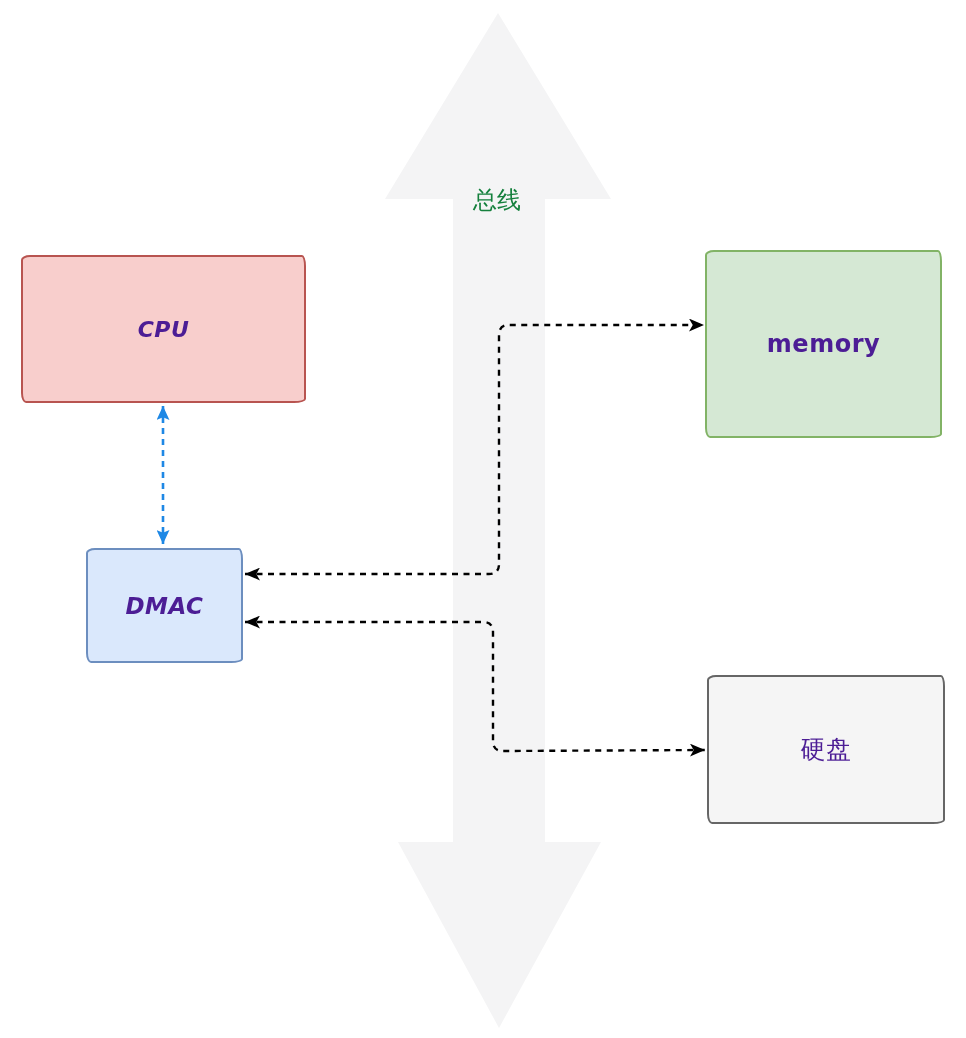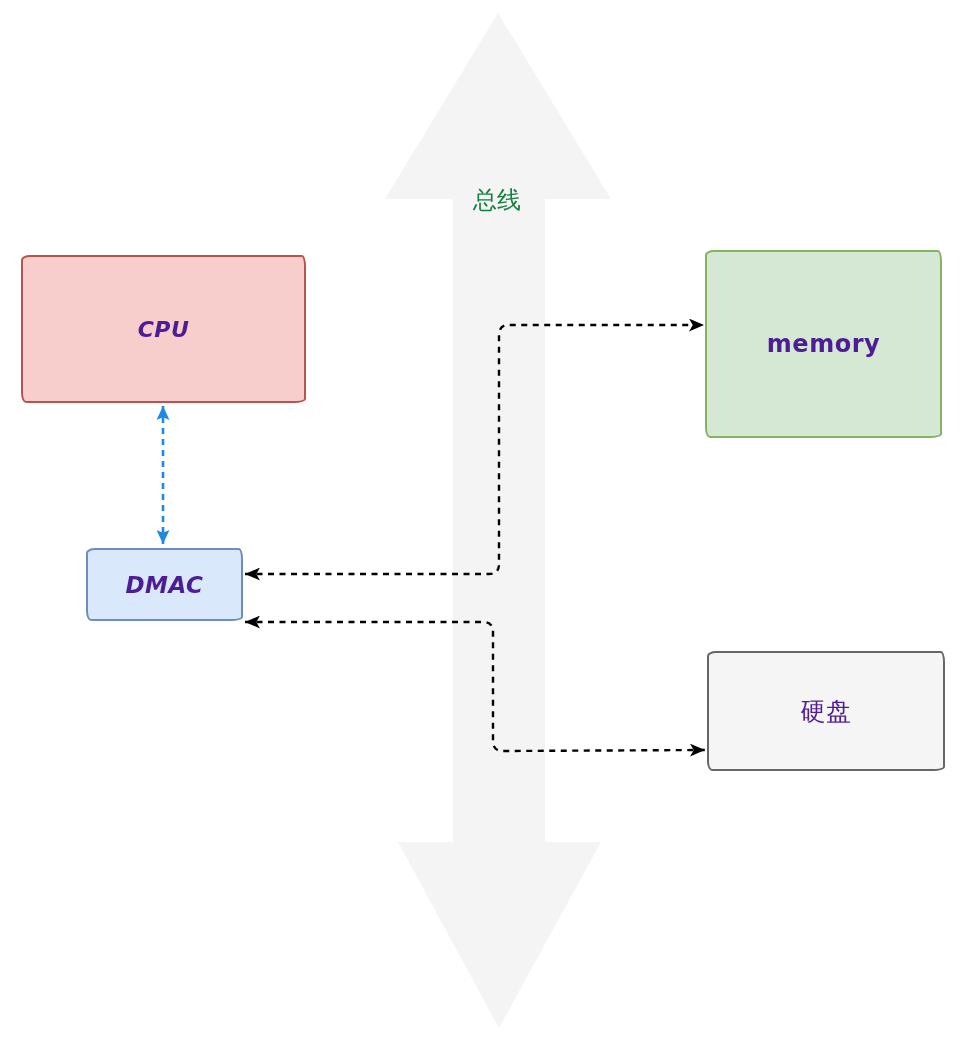--- a/index.html
+++ b/index.html
@@ -38,26 +38,26 @@
     left: 21px; top: 255px; width: 285px; height: 148px;
     background: #f8cecc; border-color: #b85450;
   }
   .node-cpu .lbl { font-weight: 700; font-style: italic; font-size: 22px; }
   .node-memory {
     left: 705px; top: 250px; width: 237px; height: 188px;
     background: #d5e8d4; border-color: #82b366;
   }
   .node-memory .lbl { font-weight: 700; font-size: 24px; }
   .node-dmac {
-    left: 86px; top: 548px; width: 157px; height: 73px;
+    left: 86px; top: 548px; width: 157px; height: 115px;
     background: #dae8fc; border-color: #6c8ebf;
   }
   .node-dmac .lbl { font-weight: 700; font-style: italic; font-size: 23px; }
   .node-disk {
-    left: 707px; top: 651px; width: 238px; height: 120px;
+    left: 707px; top: 675px; width: 238px; height: 149px;
     background: #f5f5f5; border-color: #666666;
   }
   .node-disk .lbl { font-weight: 500; font-size: 25px; }
   .bus-label {
     position: absolute;
     left: 497px; top: 200px;
     transform: translate(-50%, -50%);
     font-size: 24px;
     font-weight: 500;
     color: #15803d;

